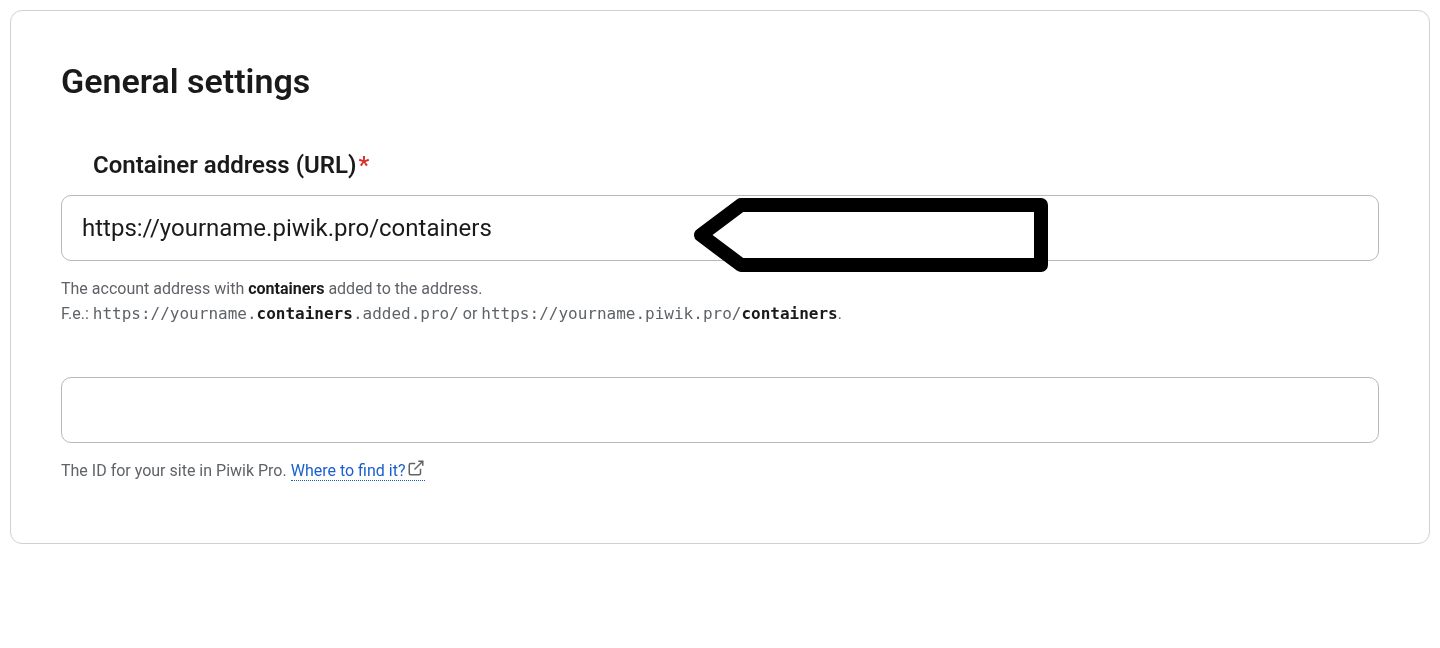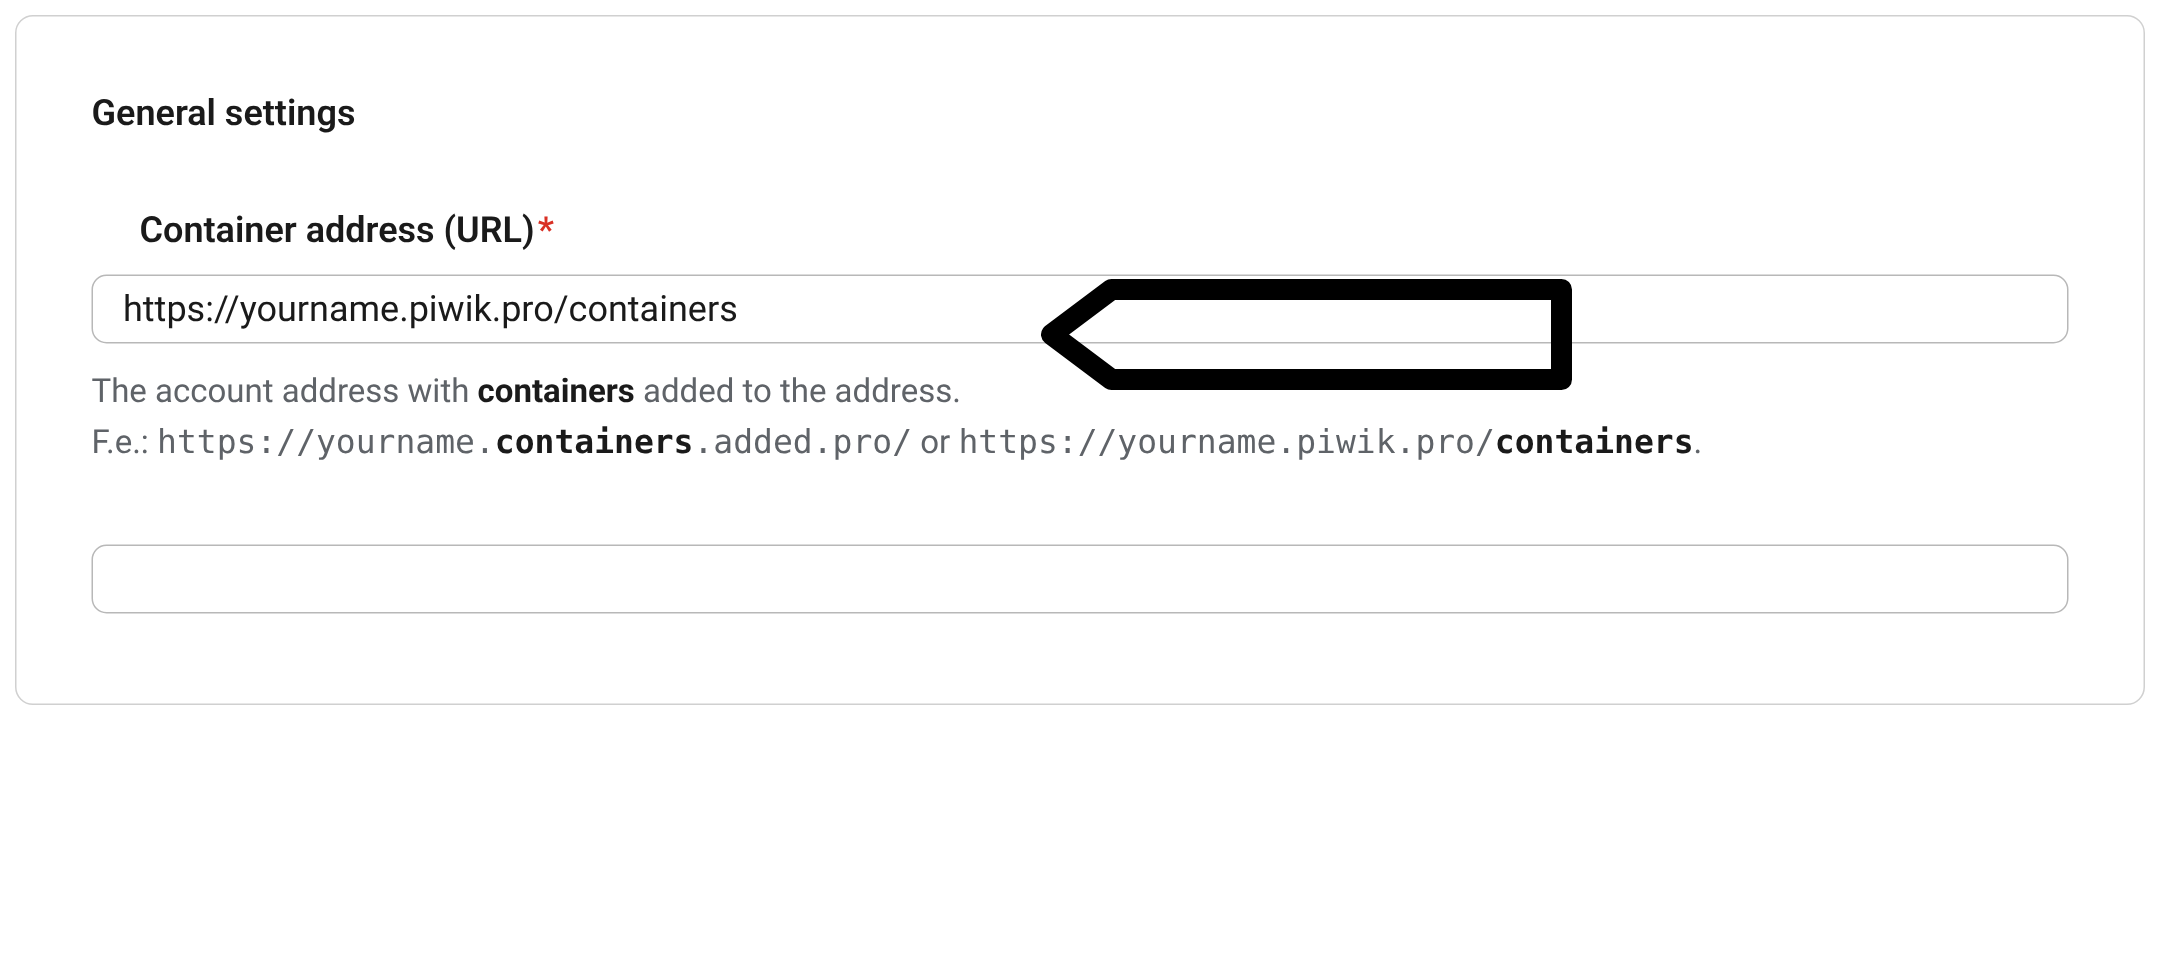--- a/index.html
+++ b/index.html
@@ -12,21 +12,21 @@
       background: #ffffff;
       padding: 10px;
     }
     .settings-panel {
       border: 1px solid #d0d0d0;
       border-radius: 12px;
       padding: 50px 50px 60px 50px;
       background: #ffffff;
     }
     .section-title {
-      font-size: 24px;
+      font-size: 34px;
       font-weight: 600;
       color: #1a1a1a;
       margin-bottom: 50px;
     }
     .field-group {
       margin-bottom: 50px;
     }
     .field-label {
       font-size: 24px;
       font-weight: 600;
@@ -35,29 +35,29 @@
       display: block;
       margin-left: 32px;
     }
     .required-mark {
       color: #d93025;
       margin-left: 2px;
     }
     .text-input {
       width: 100%;
       font-size: 24px;
-      padding: 8px 20px;
+      padding: 18px 20px;
       border: 1px solid #b8b8b8;
       border-radius: 10px;
       color: #1a1a1a;
       font-family: inherit;
       outline: none;
     }
     .help-text {
-      font-size: 22px;
+      font-size: 16px;
       color: #5f6368;
       margin-top: 16px;
       line-height: 1.55;
     }
     .help-text .bold {
       font-weight: 700;
       color: #1a1a1a;
     }
     .mono {
       font-family: ui-monospace, SFMono-Regular, Menlo, Consolas, monospace;
@@ -105,14 +105,21 @@
       </svg>
     </div>
     <p class="help-text">
       <span>The account address with </span><span class="bold">containers</span><span> added to the address.</span><br>
       <span>F.e.: </span><span class="mono"><span>https://yourname.</span><span class="bold">containers</span><span>.added.pro/</span></span><span> or </span><span class="mono"><span>https://yourname.piwik.pro/</span><span class="bold">containers</span></span><span>.</span><br>
     </p>
   </div>
 
   <div class="field-group" style="margin-bottom:0;">
     <input type="text" class="text-input" value="" style="">
+    <p class="help-text">
+      <span>The ID for your site in Piwik Pro. </span><a class="help-link"><span>Where to find it?</span><svg class="ext-icon" width="18" height="18" viewBox="0 0 24 24" fill="none" stroke="#5f6368" stroke-width="2">
+            <path d="M18 13v6a2 2 0 0 1-2 2H5a2 2 0 0 1-2-2V8a2 2 0 0 1 2-2h6"></path>
+            <polyline points="15 3 21 3 21 9"></polyline>
+            <line x1="10" y1="14" x2="21" y2="3"></line>
+          </svg></a>
+    </p>
   </div>
 </div>
 
 </body></html>

